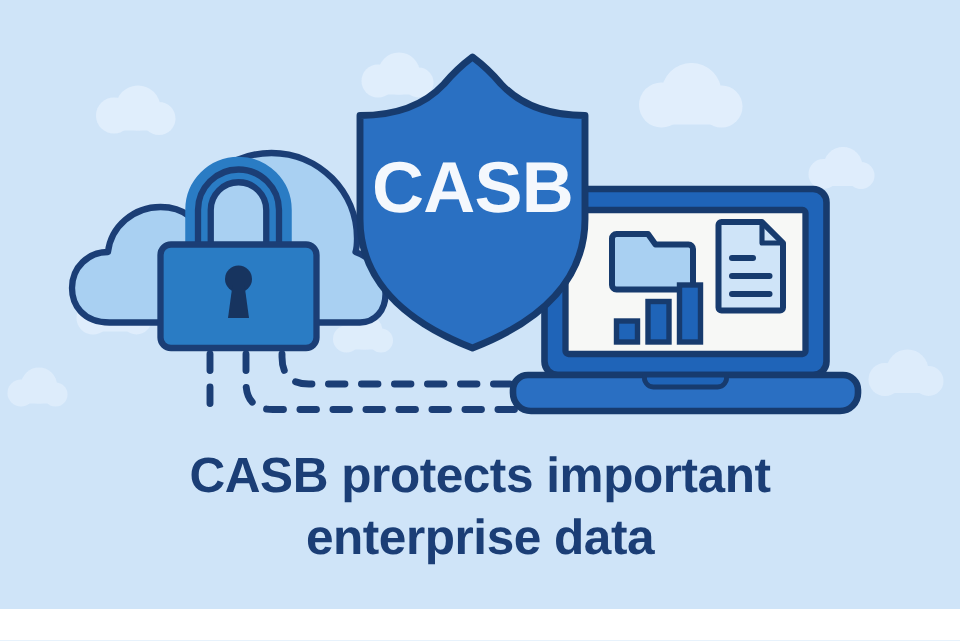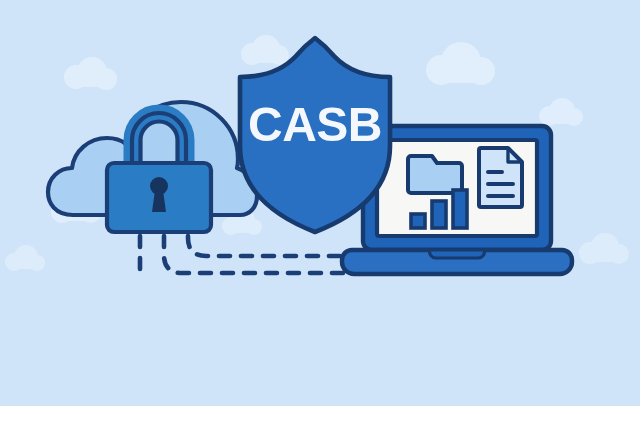--- a/index.html
+++ b/index.html
@@ -183,14 +183,18 @@
                C 323 44 329 50 334 56
                C 348 71 368 77 390 77
                L 390 146
                C 390 184 364 213 315 232
                C 266 213 240 184 240 146
                Z" fill="#2a70c2" stroke="#173b6e" stroke-width="4.6" stroke-linejoin="round"></path>
       <text x="315" y="141" text-anchor="middle" font-family="Liberation Sans, sans-serif" font-size="48" font-weight="bold" letter-spacing="-0.5" fill="#f4f8fd">CASB</text>
     </g>
   </svg>
 
+  <div class="caption">
+    <span class="line">CASB protects important</span>
+    <span class="line">enterprise data</span>
+  </div>
 
 </div>
 
 </body></html>

